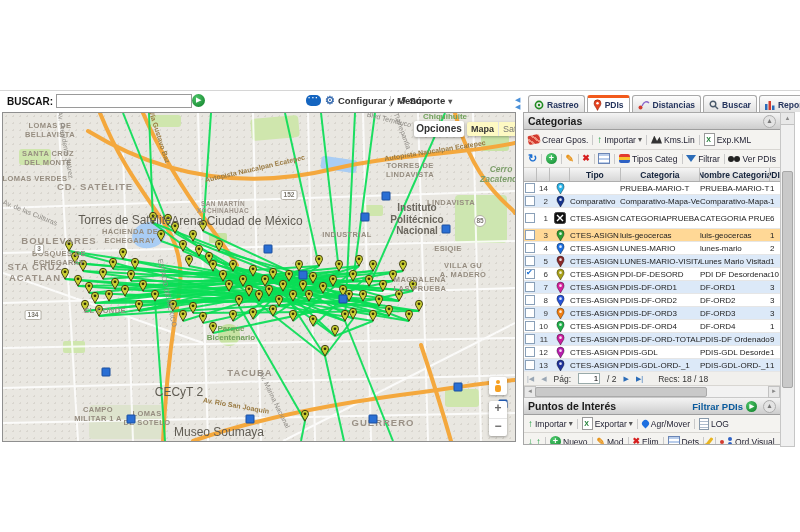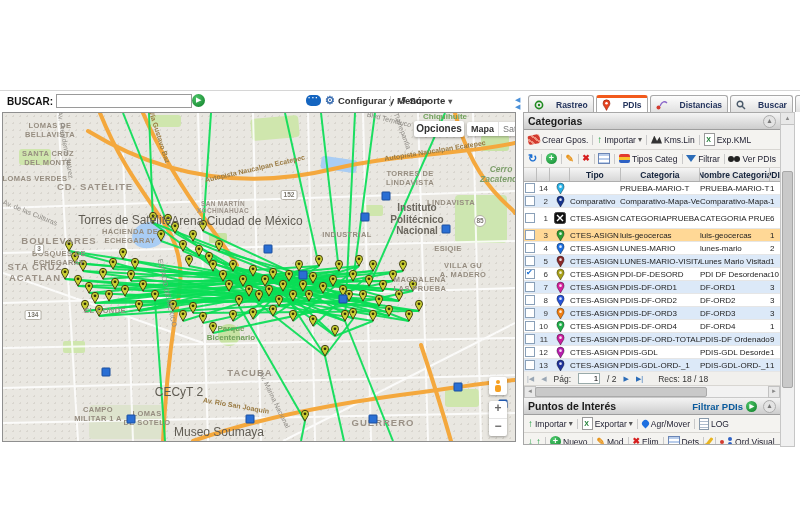--- a/index.html
+++ b/index.html
@@ -45,36 +45,36 @@
   .grn-it{font-size:8.5px;color:#7d9e6a;font-style:italic;font-weight:700;}
   .rd{font-size:7px;color:#8d8a84;}
   .rdo{font-size:7px;color:#9a7b43;font-weight:700;}
   .shield{position:absolute;transform:translate(-50%,-50%);font:700 6.5px "Liberation Sans",sans-serif;}
   .sh-w{background:#fff;border:1px solid #b4b0a6;border-radius:2px;color:#7a766c;padding:0 2px;line-height:8px;}
   .sh-c{background:#fff;border:1px solid #b4b0a6;border-radius:50%;color:#7a766c;width:10px;height:10px;line-height:10px;text-align:center;}
   .sh-m{width:7px;height:7px;background:#2a6fd4;border:1px solid #1b4f9e;border-radius:1px;}
   .gbtn{position:absolute;background:#fff;border-radius:2px;box-shadow:0 1px 3px rgba(0,0,0,.35);
         font:700 10px "Liberation Sans",sans-serif;color:#333;text-align:center;cursor:pointer;}
   #opciones{left:411px;top:8px;width:50px;height:16px;line-height:16px;}
-  #maptype{position:absolute;left:464px;top:9px;height:14px;display:flex;background:#ffffff;border-radius:2px;
+  #maptype{position:absolute;left:464px;top:9px;height:14px;display:flex;background:#fef9c3;border-radius:2px;
            box-shadow:0 1px 3px rgba(0,0,0,.3);font:9px "Liberation Sans",sans-serif;}
   #maptype span{padding:0 4px;line-height:14px;cursor:pointer;}
   #maptype .on{font-weight:700;color:#333;}
   #maptype .off{color:#777;border-left:1px solid #e2e2e2;}
   #pegman{left:486px;top:264px;width:18px;height:18px;}
   .peg{position:absolute;left:7px;top:3px;width:4px;height:4px;background:#f6a021;border-radius:50%;}
   .peg::after{content:"";position:absolute;left:-1px;top:4.5px;width:6px;height:7px;background:#f6a021;border-radius:2px;}
   #zoomctl{position:absolute;left:486px;top:288px;width:18px;background:#fff;border-radius:2px;
            box-shadow:0 1px 3px rgba(0,0,0,.35);text-align:center;}
   #zoomctl div{height:17px;line-height:17px;font:700 12px "Liberation Sans",sans-serif;color:#666;cursor:pointer;}
   .zdiv{height:1px !important;background:#e5e5e5;}
   
   #panel{position:absolute;left:523px;top:95px;width:272px;height:350px;}
   .tabs{position:absolute;top:0;left:5px;display:flex;gap:2px;height:17px;z-index:3;}
-  .tab{display:flex;align-items:center;gap:12px;padding:1px 5px 0;background:linear-gradient(#fdfdfd,#e1e1e1);
+  .tab{display:flex;align-items:center;gap:3px;padding:1px 5px 0;background:linear-gradient(#fdfdfd,#e1e1e1);
        border:1px solid #a9a9a9;border-bottom:none;border-radius:3px 3px 0 0;
        font:700 8.5px "Liberation Sans",sans-serif;color:#25355e;cursor:pointer;white-space:nowrap;}
   .tab.active{background:#fff;border-top:3px solid #f25a1c;padding-top:0;}
   .pbody{position:absolute;left:0;top:17px;width:256px;height:331px;background:#f1f0ed;border:1px solid #a8a8a8;overflow:hidden;}
   .sechead{height:16px;display:flex;align-items:center;background:linear-gradient(#f4f4f4,#cdcdcd);
            border-bottom:1px solid #9e9e9e;padding:0 4px;font:700 10.5px "Liberation Sans",sans-serif;color:#1b1b1b;}
   .sechead .sp{flex:1;}
   .chev{width:11px;height:11px;border-radius:50%;background:#e3e3e3;border:1px solid #adadad;text-align:center;cursor:pointer;}
   .chev::before{content:"▴";font-size:7px;color:#777;line-height:10px;display:block;}
   .filtrar{display:flex;align-items:center;gap:3px;font:700 9.5px "Liberation Sans",sans-serif;color:#0a5a9c;margin-right:6px;cursor:pointer;}
@@ -716,21 +716,21 @@
           <div>A. MADERO</div>
         </div>
         <div class="mlab poi2" style="left: 414px; top: 106px;">
           <div>Instituto</div>
           <div>Politécnico</div>
           <div>Nacional</div>
         </div>
         <div class="mlab a1" style="left: 408px; top: 136px; margin-left: 37px;">
           <div>ESIQIE</div>
         </div>
-        <div class="mlab a1" style="left: 407px; top: 58px; margin-top: 8px;">
+        <div class="mlab a1" style="left: 407px; top: 58px;">
           <div>TORRES DE</div>
           <div>LINDAVISTA</div>
         </div>
         <div class="mlab a1" style="left: 448px; top: 90px;">
           <div>LINDAVISTA</div>
         </div>
         <div class="mlab grn-it" style="left: 498px; top: 62px;">
           <div>Cerro</div>
           <div>Zacatenco</div>
         </div>

